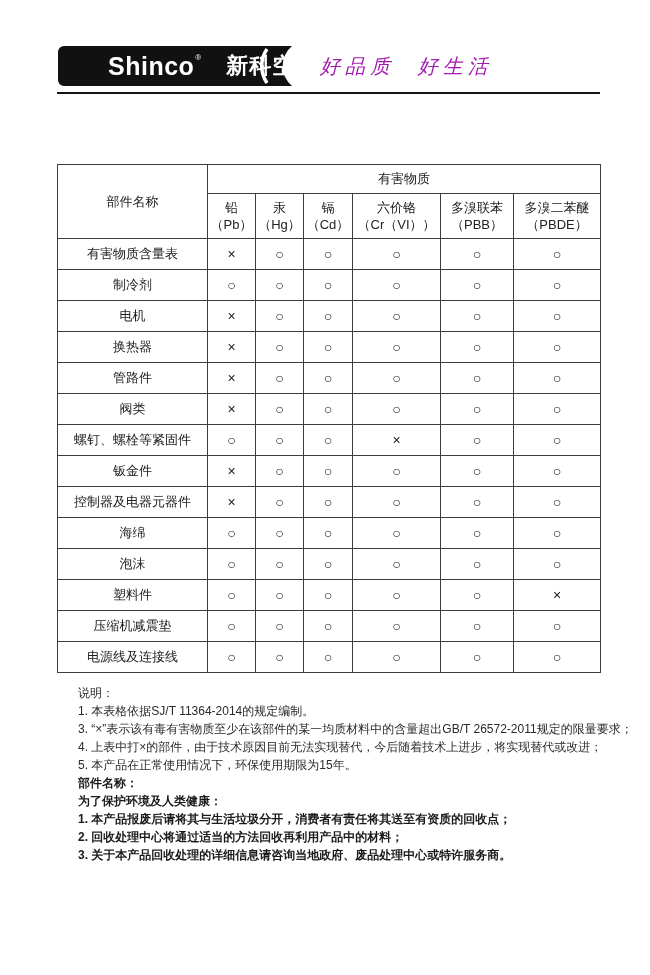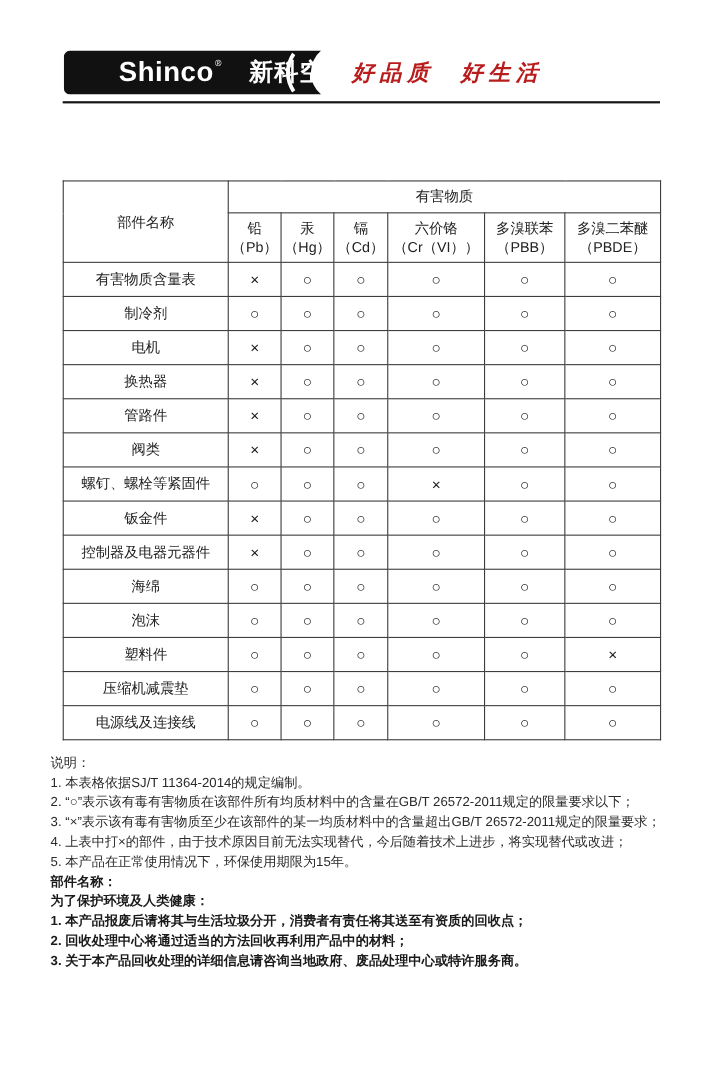--- a/index.html
+++ b/index.html
@@ -12,23 +12,23 @@
   .header { position:absolute; left:58px; top:46px; height:40px; width:560px; }
   .banner-wrap { position:absolute; left:0; top:0; width:242px; height:40px; }
   .banner-text {
     position:absolute; left:13px; top:0; height:40px; display:flex; align-items:center;
     color:#ffffff; white-space:nowrap;
   }
   .brand-en { font-size:25px; font-weight:bold; letter-spacing:0.5px;margin-left:37px; }
   .brand-reg { font-size:8px; vertical-align:top; position:relative; top:-9px; margin:0 1px 0 1px; }
   .brand-cn { font-size:22px; font-weight:bold; letter-spacing:1px;margin-left:24px; }
   .slogan {
-    position:absolute; left:262px; top:7px; font-size:20px; font-weight:bold;
+    position:absolute; left:262px; top:7px; font-size:20px; font-weight:normal;
     font-style:italic; letter-spacing:5px; white-space:pre;
-    font-family:"DejaVu Serif","Liberation Serif",serif; color:#b91c1c;
+    font-family:"DejaVu Serif","Liberation Serif",serif; color:#a21caf;
   }
   .rule { position:absolute; left:57px; top:92px; width:543px; height:2px; background:#151515; }
   
   .title {
     position:absolute; left:57px; top:110px; width:543px; text-align:center;
     font-size:34px; font-weight:bold; letter-spacing:2px; color:#111;
   }
   
   table.haz {
     position:absolute; left:57px; top:164px; width:543px;
@@ -41,21 +41,21 @@
   .group-th { height:28px; font-size:13px; }
   .part-th   { font-size:13px; }
   .sub-th    { height:44px; font-size:13px; line-height:17px; }
   tbody td   { height:30px; font-size:13px; }
   td.sym     { font-size:14px; color:#333; }
   
   .notes {
     position:absolute; left:46px; top:684px; width:585px;
     font-size:12px; line-height:18px; color:#2a2a2a;
   }
-  .notes .line { white-space:nowrap; }
+  .notes .line { white-space:nowrap;margin-left:32px; }
   .recycle { font-weight:bold; color:#1a1a1a; }
 </style>
 </head>
 <body>
 
 <div class="page">
 
   <div class="header">
     <div class="banner-wrap">
       <svg width="242" height="40" viewBox="0 0 242 40">
@@ -243,21 +243,20 @@
           <td class="sym">○</td>
           <td class="sym">○</td>
         </tr>
       </tbody>
   </table>
 
   <div class="notes">
     <div class="line">说明：</div>
     <div id="notes-list">
         <div class="line">1. 本表格依据SJ/T 11364-2014的规定编制。</div>
-        <div class="line">2. “○”表示该有毒有害物质在该部件所有均质材料中的含量在GB/T 26572-2011规定的限量要求以下；</div>
         <div class="line">3. “×”表示该有毒有害物质至少在该部件的某一均质材料中的含量超出GB/T 26572-2011规定的限量要求；</div>
         <div class="line">4. 上表中打×的部件，由于技术原因目前无法实现替代，今后随着技术上进步，将实现替代或改进；</div>
         <div class="line">5. 本产品在正常使用情况下，环保使用期限为15年。</div>
       </div>
     <div class="line recycle">部件名称：</div>
     <div class="line recycle">为了保护环境及人类健康：</div>
     <div id="recycle-list" class="recycle">
         <div class="line">1. 本产品报废后请将其与生活垃圾分开，消费者有责任将其送至有资质的回收点；</div>
         <div class="line">2. 回收处理中心将通过适当的方法回收再利用产品中的材料；</div>
         <div class="line">3. 关于本产品回收处理的详细信息请咨询当地政府、废品处理中心或特许服务商。</div>

